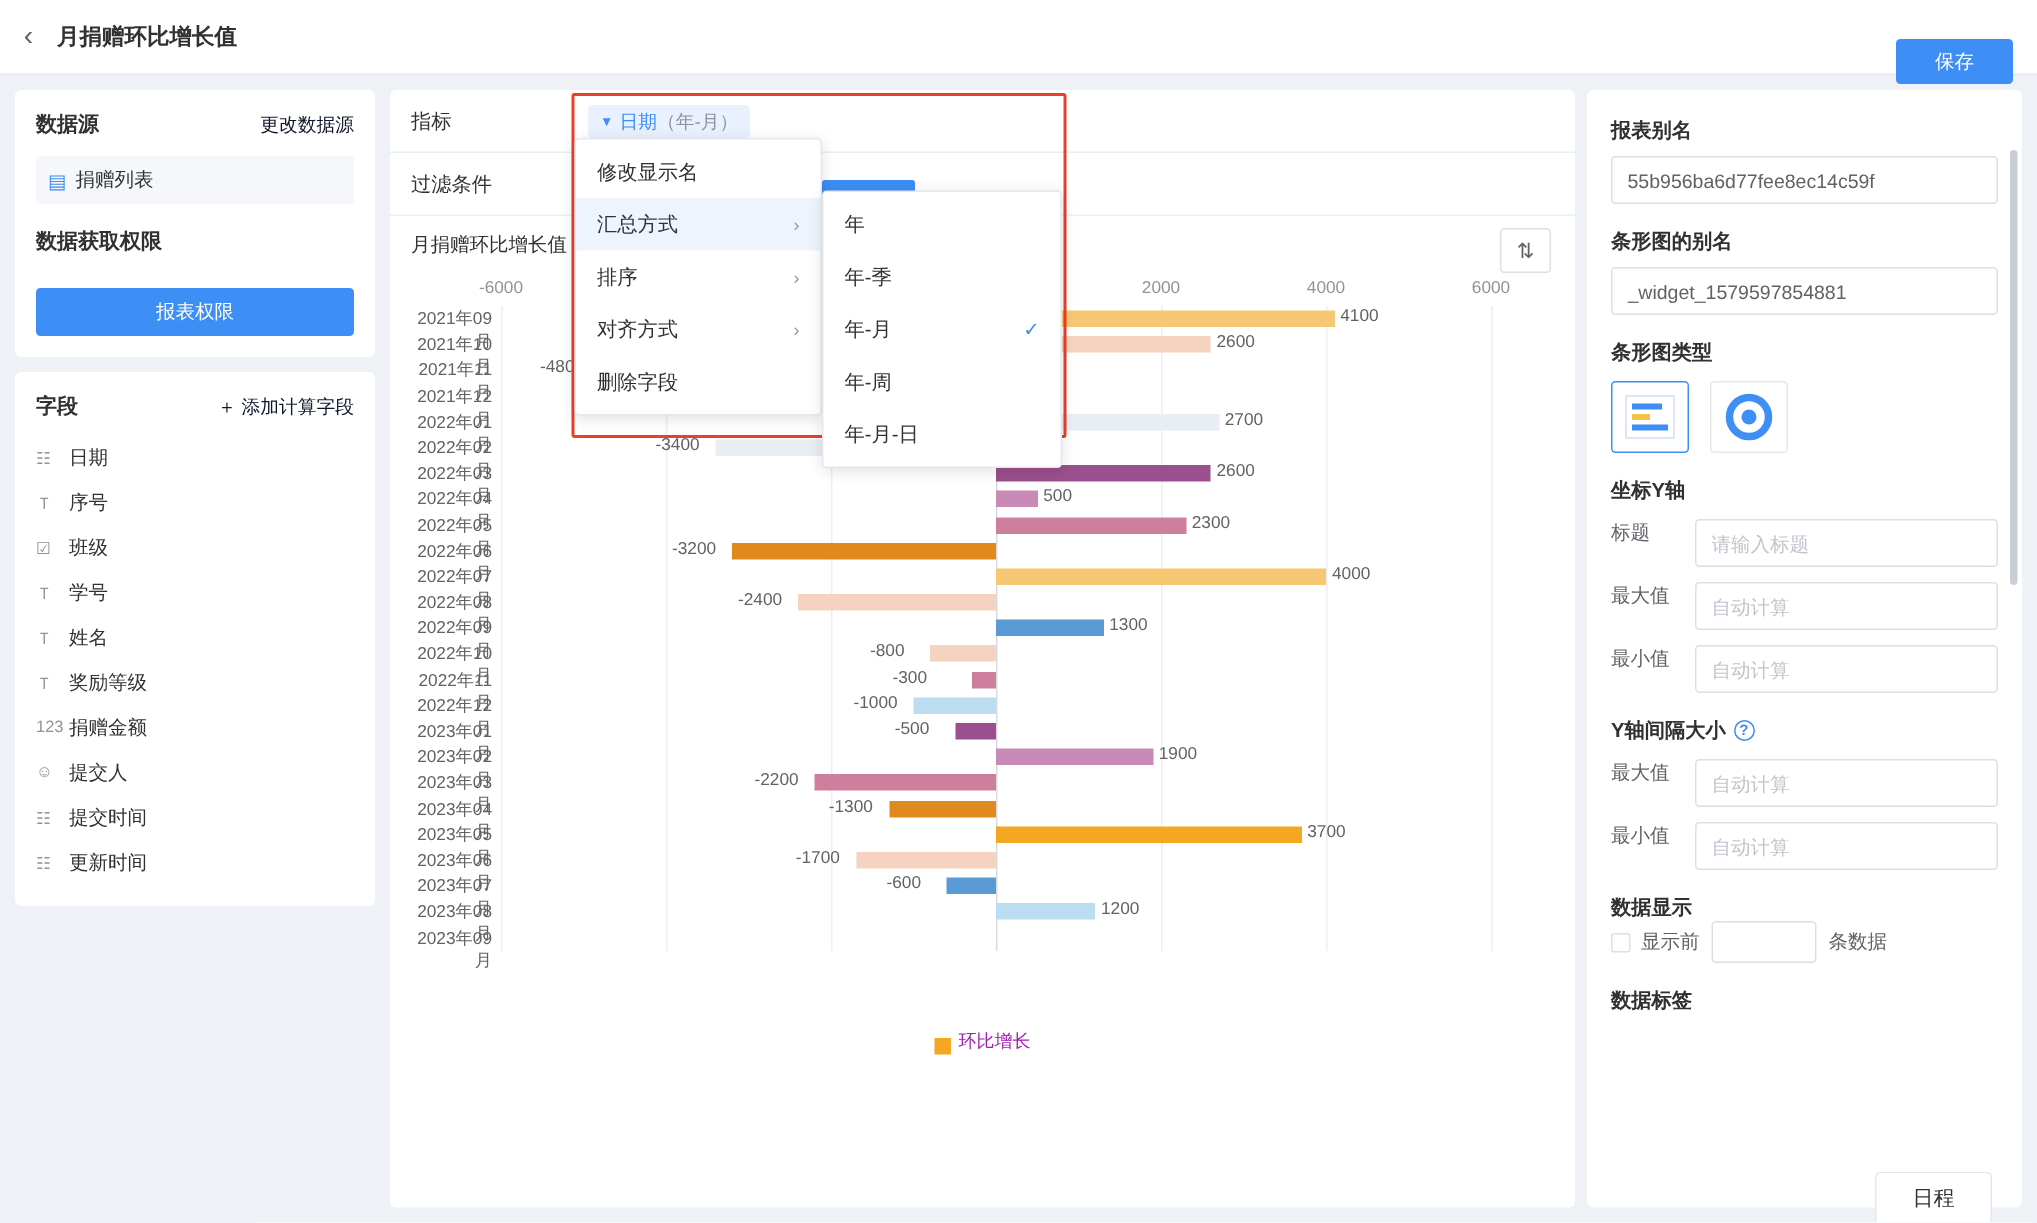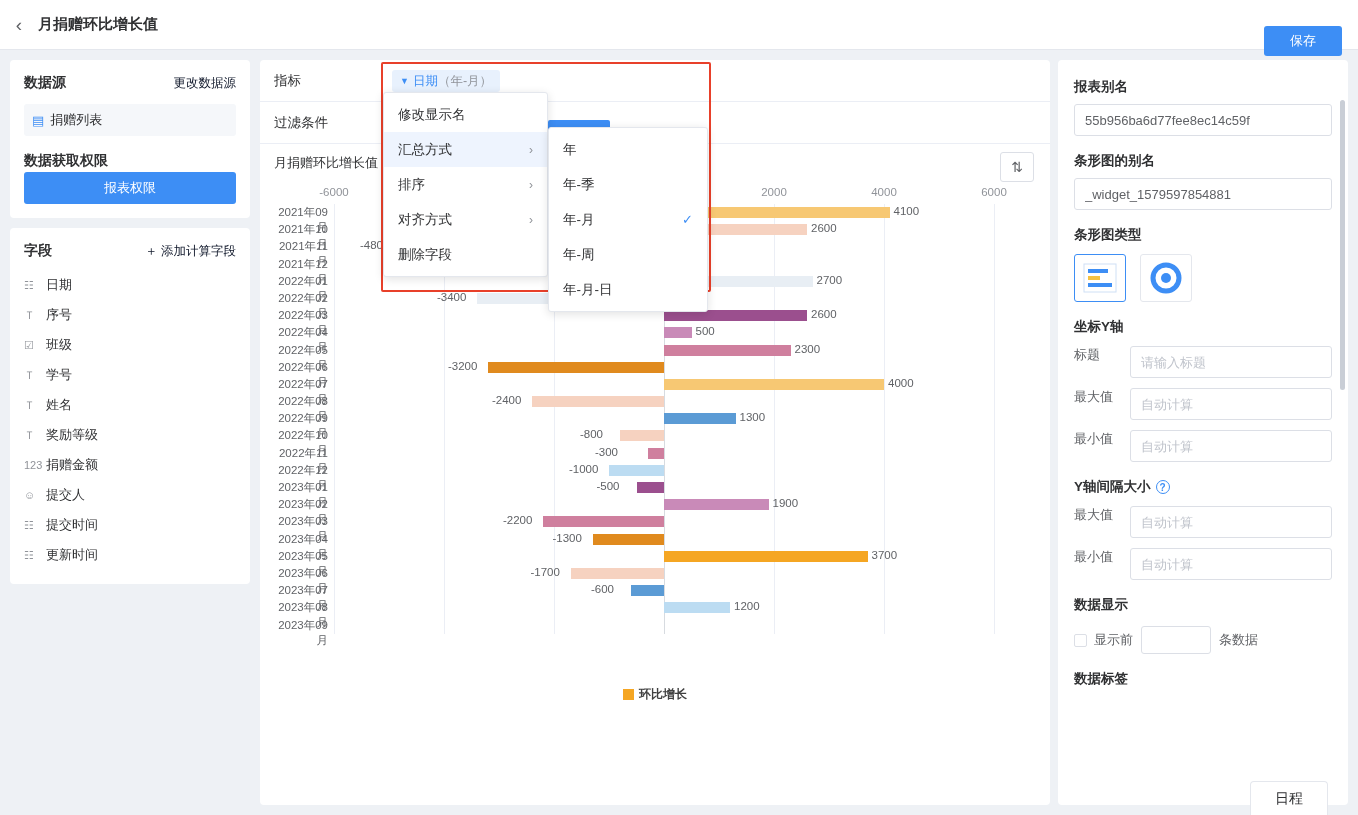--- a/index.html
+++ b/index.html
@@ -37,21 +37,21 @@
   .card-head { display:flex; justify-content:space-between; align-items:center; }
   .card-title { font-size:14px; font-weight:bold; color:#303133; }
   .link { color:#0f172a; font-size:12.5px; cursor:pointer; }
   .ds-item {
     margin-top:12px; height:32px; background:#f5f7fa; border-radius:3px;
     display:flex; align-items:center; padding:0 8px; font-size:13px; color:#303133;
   }
   .ds-icon { color:#3d8ef5; margin-right:6px; font-size:13px; }
   .sec-title { font-size:14px; font-weight:bold; color:#303133; margin-top:16px; }
   .blue-btn {
-    margin-top:2px; width:100%; height:32px; background:#3d8ef5; color:#fff;
+    margin-top:22px; width:100%; height:32px; background:#3d8ef5; color:#fff;
     border:none; border-radius:3px; font-size:13px; cursor:pointer;
     font-family:"Liberation Sans", sans-serif;
   }
   .field-list { margin-top:10px; }
   .field-row {
     display:flex; align-items:center; height:30px; font-size:13px; color:#303133;
     cursor:pointer;
   }
   .field-type {
     width:22px; color:#909399; font-size:11px; text-align:left; flex:0 0 22px;
@@ -95,22 +95,22 @@
     position:absolute; left:-62px; top:1px; width:56px; text-align:right;
     font-size:11.5px; color:#606266;
   }
   .bar { position:absolute; top:3px; height:11px; }
   .bar-val {
     position:absolute; top:1px; font-size:11.5px; color:#606266; white-space:nowrap;
   }
   .gridline { position:absolute; top:0; bottom:0; width:1px; background:#ebeef5; }
   .axisline { position:absolute; top:0; bottom:0; width:1px; background:#d7dbe0; }
   .legend {
-    margin-top:10px; display:flex; align-items:center; justify-content:center;
-    font-size:12px; color:#404040;font-weight:bold;
+    margin-top:10px; display:flex; align-items:flex-end; justify-content:center;
+    font-size:12px; color:#a21caf;
   }
   .legend-swatch { width:11px; height:11px; background:#f5a623; margin-right:5px; }
   
   .right-col {
     position:absolute; left:1058px; top:60px; width:290px; height:745px;
     background:#fff; border-radius:4px; padding:14px 16px; overflow:hidden;
   }
   .r-label { font-size:13.5px; font-weight:bold; color:#303133; margin-top:16px; }
   .r-label:first-child { margin-top:4px; }
   .r-input {
@@ -127,21 +127,21 @@
   }
   .type-box.plain { border-color:#e4e7ed; }
   .kv-row { display:flex; margin-top:10px; }
   .kv-key { width:56px; font-size:13px; color:#606266; }
   .kv-row .r-input { margin-top:0; flex:1; }
   .help-i {
     display:inline-flex; width:14px; height:14px; border-radius:50%;
     border:1px solid #3d8ef5; color:#3d8ef5; font-size:10px;
     align-items:center; justify-content:center; margin-left:5px; vertical-align:middle;
   }
-  .chk-row { display:flex; align-items:center; margin-top:12px; font-size:13px; color:#606266; }
+  .chk-row { display:flex; align-items:center; font-size:13px; color:#606266; }
   .chk {
     width:13px; height:13px; border:1px solid #dcdfe6; border-radius:2px;
     margin-right:7px; background:#fff; cursor:pointer;
   }
   .mini-input {
     width:70px; height:28px; border:1px solid #dcdfe6; border-radius:3px;
     margin:0 8px; background:#fff;
   }
   .scrollbar {
     position:absolute; right:3px; top:40px; width:5px; height:290px;

